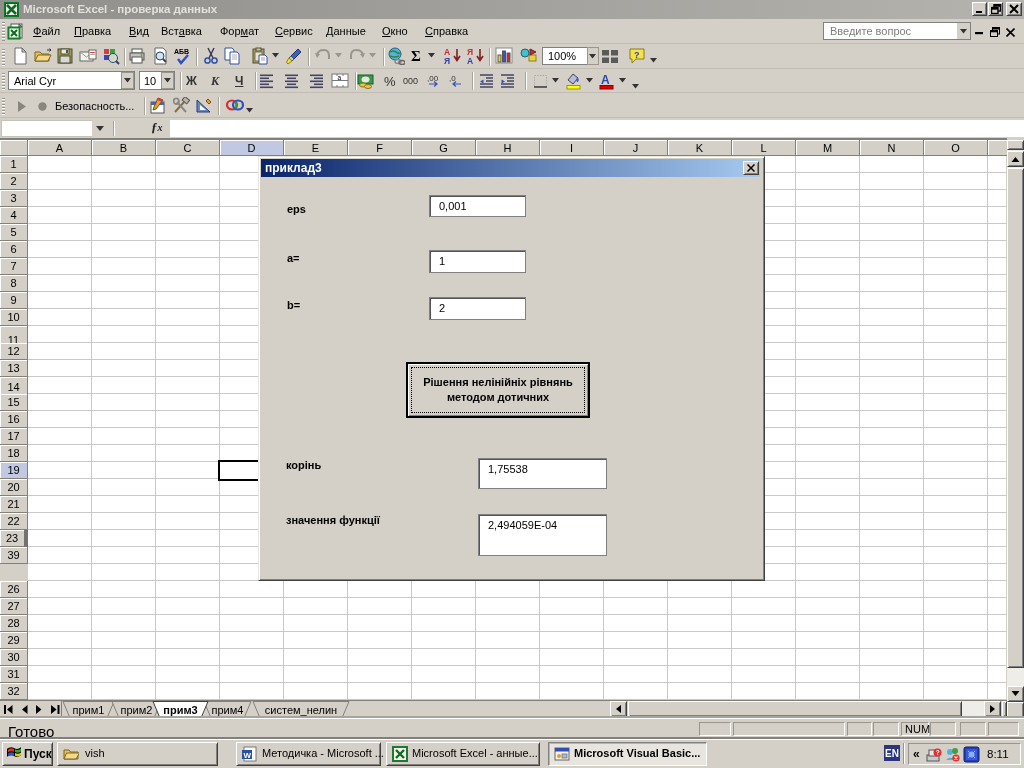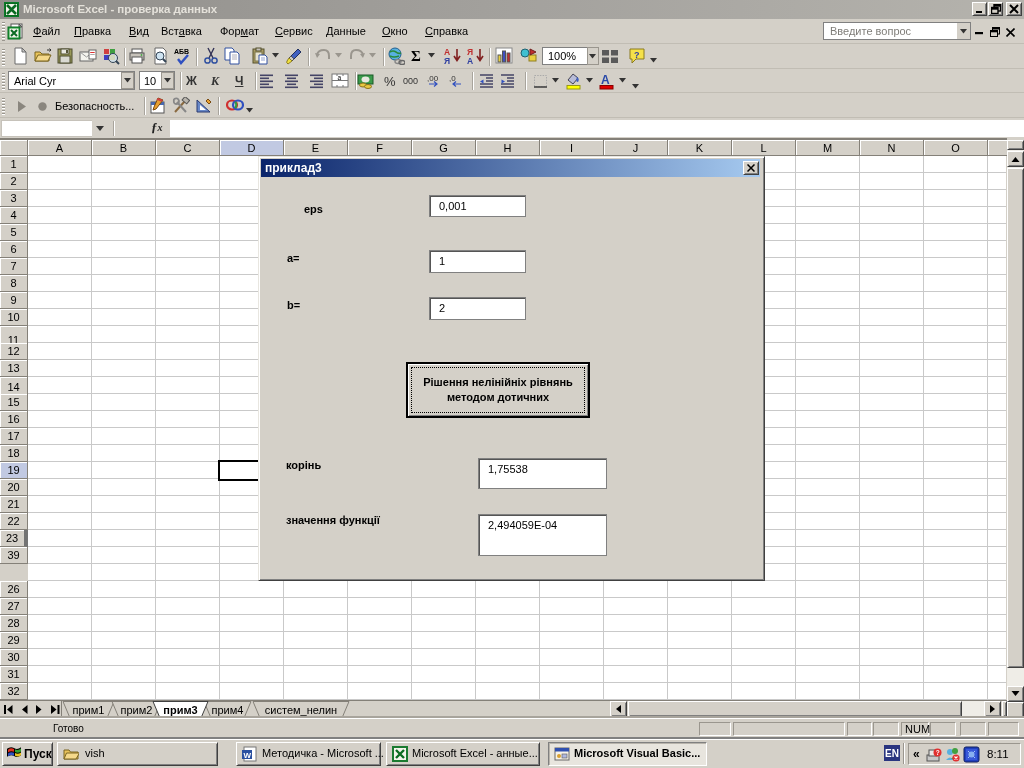--- a/index.html
+++ b/index.html
@@ -407,21 +407,21 @@
 <div class="abs" style="left:0;top:683px;width:28px;height:17px;background:#d4d0c8;border-right:1px solid #848078;border-bottom:1px solid #848078;box-shadow:inset 1px 1px 0 #fff;display:flex;align-items:center;justify-content:center;font-size:11px;color:#000;">32</div>
 <div class="abs" style="left:28px;top:156px;width:978px;height:544px;background:#fff;background-image:repeating-linear-gradient(to right,transparent 0 63px,#c9c9c9 63px 64px),repeating-linear-gradient(to bottom,transparent 0 16px,#c9c9c9 16px 17px);"></div>
 <div class="abs" style="left:218px;top:460px;width:45px;height:21px;border:2px solid #000;background:#fff;"></div>
 <div class="abs" style="left:258px;top:156px;width:507px;height:425px;background:#d4d0c8;border:1px solid;border-color:#e8e6e0 #404040 #404040 #e8e6e0;box-shadow:inset 1px 1px 0 #fff, inset -1px -1px 0 #808080;"></div>
 <div class="abs" style="left:261px;top:159px;width:499px;height:18px;background:linear-gradient(90deg,#0a246a,#a6caf0);"></div>
 <div class="abs txt" style="left:265px;top:161px;font-size:12px;font-weight:bold;color:#fff;">приклад3</div>
 <div class="abs raised" style="left:743px;top:161px;width:16px;height:14px;"></div>
 <svg class="abs" style="left:747px;top:164px" width="8" height="8" viewBox="0 0 8 8">
     <path d="M0.5 0.5 L7.5 7.5 M7.5 0.5 L0.5 7.5" stroke="#000" stroke-width="1.5"></path>
   </svg>
-<div class="abs txt" style="left:304px;top:203px;font-size:11px;font-weight:bold;">eps</div>
+<div class="abs txt" style="left:287px;top:203px;font-size:11px;font-weight:bold;">eps</div>
 <div class="abs txt" style="left:287px;top:252px;font-size:11px;font-weight:bold;">a=</div>
 <div class="abs txt" style="left:287px;top:299px;font-size:11px;font-weight:bold;">b=</div>
 <div class="abs txt" style="left:286px;top:459px;font-size:11px;font-weight:bold;">корінь</div>
 <div class="abs txt" style="left:286px;top:514px;font-size:11px;font-weight:bold;">значення функції</div>
 <div class="abs" style="left:429px;top:195px;width:97px;height:22px;background:#fff;border:1px solid #808080;box-shadow:inset 1px 1px 0 #555;"></div>
 <div class="abs txt" style="left:439px;top:200px;font-size:11px;">0,001</div>
 <div class="abs" style="left:429px;top:250px;width:97px;height:23px;background:#fff;border:1px solid #808080;box-shadow:inset 1px 1px 0 #555;"></div>
 <div class="abs txt" style="left:439px;top:255px;font-size:11px;">1</div>
 <div class="abs" style="left:429px;top:297px;width:97px;height:23px;background:#fff;border:1px solid #808080;box-shadow:inset 1px 1px 0 #555;"></div>
 <div class="abs txt" style="left:439px;top:302px;font-size:11px;">2</div>
@@ -475,21 +475,21 @@
 <svg class="abs" style="left:1011px;top:157px" width="9" height="6" viewBox="0 0 9 6">
     <path d="M4.5 0 L0.5 5 L8.5 5 z" fill="#000"></path>
   </svg>
 <div class="abs raised" style="left:1007px;top:168px;width:17px;height:500px;"></div>
 <div class="abs raised" style="left:1007px;top:686px;width:17px;height:16px;"></div>
 <svg class="abs" style="left:1011px;top:691px" width="9" height="6" viewBox="0 0 9 6">
     <path d="M0.5 0 L8.5 0 L4.5 5 z" fill="#000"></path>
   </svg>
 <div class="abs raised" style="left:1007px;top:702px;width:17px;height:16px;"></div>
 <div class="abs" style="left:0;top:718px;width:1024px;height:21px;background:#d4d0c8;border-top:1px solid #fff;box-shadow:0 -2px 0 #a8a49c;"></div>
-<div class="abs txt" style="left:8px;top:723px;font-size:10px;margin-left:45px;">Готово</div>
+<div class="abs txt" style="left:8px;top:723px;font-size:15px;">Готово</div>
 <div class="abs" style="left:699px;top:722px;width:32px;height:14px;border:1px solid;border-color:#9a968e #fff #fff #9a968e;"></div>
 <div class="abs" style="left:733px;top:722px;width:112px;height:14px;border:1px solid;border-color:#9a968e #fff #fff #9a968e;"></div>
 <div class="abs" style="left:847px;top:722px;width:25px;height:14px;border:1px solid;border-color:#9a968e #fff #fff #9a968e;"></div>
 <div class="abs" style="left:873px;top:722px;width:26px;height:14px;border:1px solid;border-color:#9a968e #fff #fff #9a968e;"></div>
 <div class="abs" style="left:901px;top:722px;width:28px;height:14px;border:1px solid;border-color:#9a968e #fff #fff #9a968e;"></div>
 <div class="abs" style="left:930px;top:722px;width:26px;height:14px;border:1px solid;border-color:#9a968e #fff #fff #9a968e;"></div>
 <div class="abs" style="left:960px;top:722px;width:26px;height:14px;border:1px solid;border-color:#9a968e #fff #fff #9a968e;"></div>
 <div class="abs" style="left:988px;top:722px;width:31px;height:14px;border:1px solid;border-color:#9a968e #fff #fff #9a968e;"></div>
 <div class="abs txt" style="left:905px;top:723px;font-size:11px;">NUM</div>
 <div class="abs" style="left:0;top:739px;width:1024px;height:29px;background:#d4d0c8;border-top:1px solid #fff;box-shadow:0 -2px 0 #808080;"></div>

